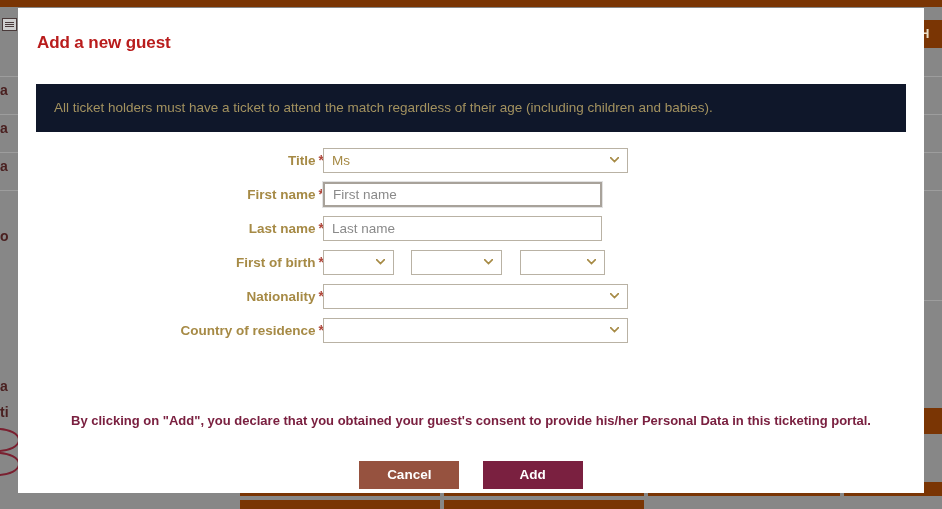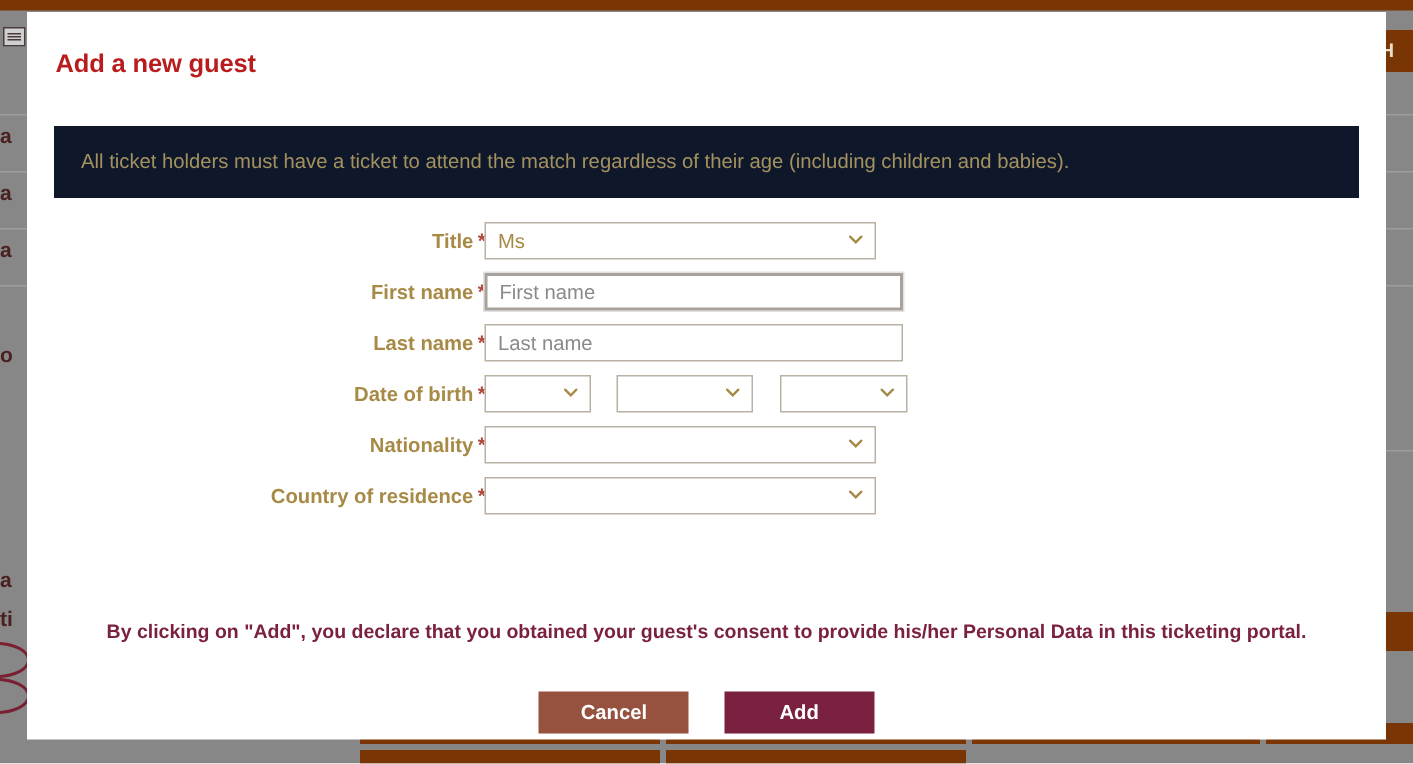--- a/index.html
+++ b/index.html
@@ -212,21 +212,21 @@
     box-shadow: 0 0 0 1px #e2e2e2;
     color: #6a6a6a;
   }
 
   .selwrap {
     position: relative;
     display: inline-block;
     vertical-align: top;
   }
   .sel {
-    width: 261px;
+    width: 305px;
     appearance: none;
     -webkit-appearance: none;
     -moz-appearance: none;
     padding-right: 24px;
     color: #a68a45;
     line-height: 23px;
   }
   .selwrap .chev {
     position: absolute;
     right: 9px;
@@ -370,21 +370,21 @@
       <div class="flabel">
         <span>Last name</span><span class="req">*</span>
       </div>
       <div class="fctl">
         <input class="inp" type="text" placeholder="Last name" style="">
       </div>
     </div>
 
     <div class="frow">
       <div class="flabel">
-        <span>Date of birth</span><span class="req">*</span>
+        <span>First of birth</span><span class="req">*</span>
       </div>
       <div class="fctl dob">
         <span class="selwrap">
           <select class="sel dsm"><option value=""></option></select>
           <span class="chev">
             <svg width="9" height="6" viewBox="0 0 9 6">
                 <path d="M0.6 0.6L4.5 4.6L8.4 0.6" stroke="#a68a45" stroke-width="1.6" fill="none" stroke-linecap="round"></path>
               </svg>
           </span>
         </span>

